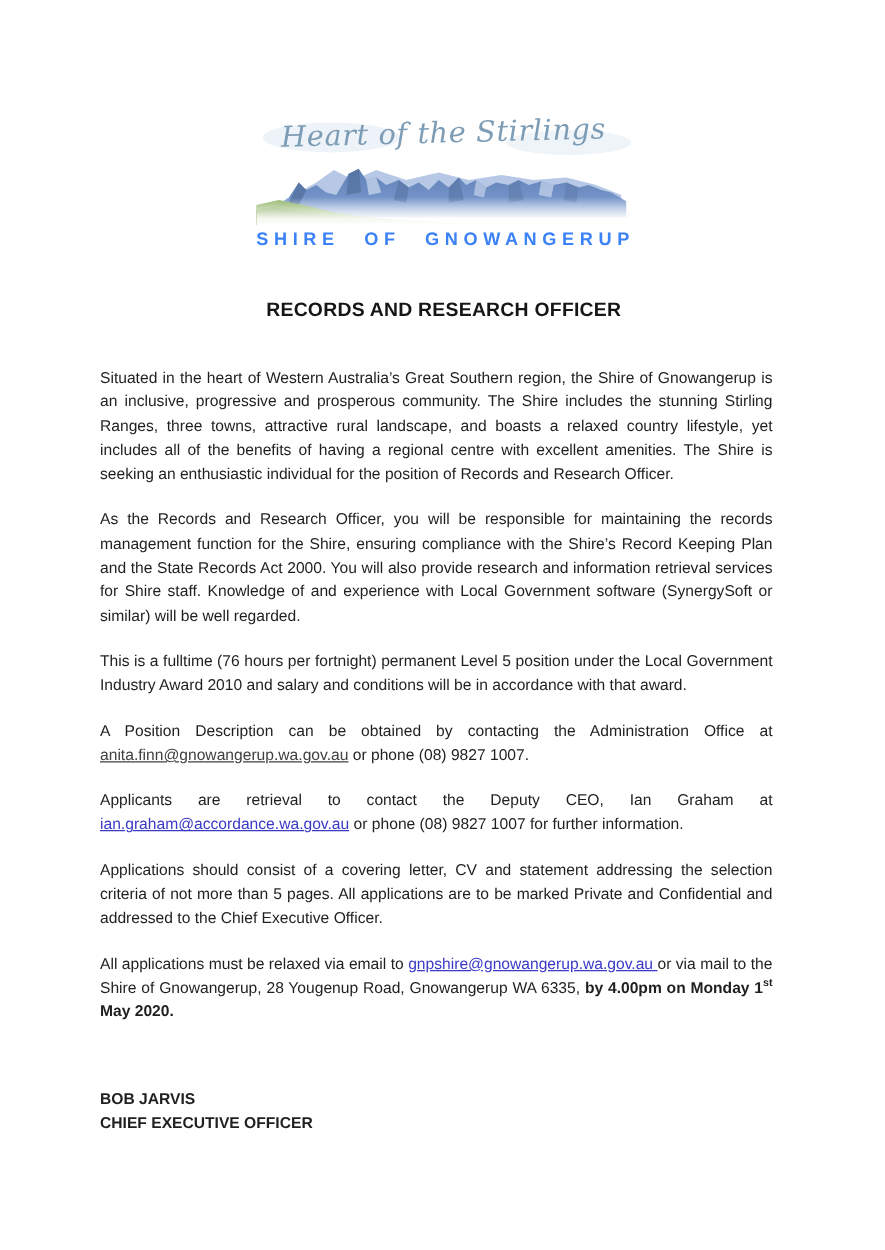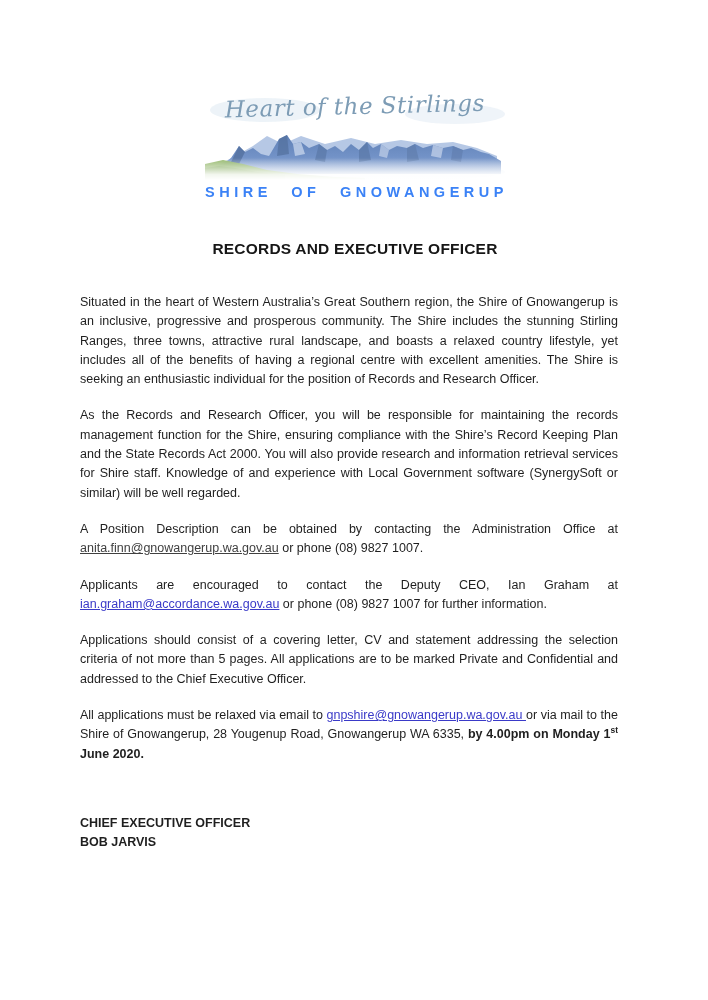--- a/index.html
+++ b/index.html
@@ -100,36 +100,37 @@
       <path d="M228,61 L238,64 L236,74 L226,72 Z" fill="#c9d6ec" opacity="0.7"></path>
 
       <path d="M0,90 L0,80 L18,76 L38,80 L62,86 L92,90 L130,93 L160,94 L160,96 L0,96 Z" fill="#8cb261" opacity="0.95"></path>
       <path d="M0,90 L0,84 L14,82 L30,84 L52,88 L80,91 L80,96 L0,96 Z" fill="#79a34f" opacity="0.8"></path>
 
       <rect x="0" y="74" width="300" height="22" fill="url(#fog)"></rect>
     </svg>
     <div class="org-name">SHIRE OF GNOWANGERUP</div>
   </div>
 
-  <h1 class="doc-title">RECORDS AND EXECUTIVE OFFICER</h1>
+  <h1 class="doc-title">RECORDS AND RESEARCH OFFICER</h1>
 
   <div class="body-text">
 
     <p class="para">Situated in the heart of Western Australia’s Great Southern region, the Shire of Gnowangerup is an inclusive, progressive and prosperous community. The Shire includes the stunning Stirling Ranges, three towns, attractive rural landscape, and boasts a relaxed country lifestyle, yet includes all of the benefits of having a regional centre with excellent amenities. The Shire is seeking an enthusiastic individual for the position of Records and Research Officer.</p>
 
     <p class="para">As the Records and Research Officer, you will be responsible for maintaining the records management function for the Shire, ensuring compliance with the Shire’s Record Keeping Plan and the State Records Act 2000. You will also provide research and information retrieval services for Shire staff. Knowledge of and experience with Local Government software (SynergySoft or similar) will be well regarded.</p>
 
+    <p class="para">This is a fulltime (76 hours per fortnight) permanent Level 5 position under the Local Government Industry Award 2010 and salary and conditions will be in accordance with that award.</p>
 
     <p class="para"><span>A Position Description can be obtained by contacting the Administration Office at </span><a class="email-link link-navy">anita.finn@gnowangerup.wa.gov.au</a><span> or phone (08) 9827 1007.</span></p>
 
-    <p class="para"><span>Applicants are encouraged to contact the Deputy CEO, Ian Graham at </span><a class="email-link link-indigo">ian.graham@accordance.wa.gov.au</a><span> or phone (08) 9827 1007 for further information.</span></p>
+    <p class="para"><span>Applicants are retrieval to contact the Deputy CEO, Ian Graham at </span><a class="email-link link-indigo">ian.graham@accordance.wa.gov.au</a><span> or phone (08) 9827 1007 for further information.</span></p>
 
     <p class="para">Applications should consist of a covering letter, CV and statement addressing the selection criteria of not more than 5 pages. All applications are to be marked Private and Confidential and addressed to the Chief Executive Officer.</p>
 
-    <p class="para last-block"><span>All applications must be relaxed via email to </span><a class="email-link link-indigo">gnpshire@gnowangerup.wa.gov.au </a><span>or via mail to the Shire of Gnowangerup, 28 Yougenup Road, Gnowangerup WA 6335, </span><span class="bold">by 4.00pm on Monday 1</span><sup class="bold">st</sup><span class="bold"> June 2020.</span></p>
+    <p class="para last-block"><span>All applications must be relaxed via email to </span><a class="email-link link-indigo">gnpshire@gnowangerup.wa.gov.au </a><span>or via mail to the Shire of Gnowangerup, 28 Yougenup Road, Gnowangerup WA 6335, </span><span class="bold">by 4.00pm on Monday 1</span><sup class="bold">st</sup><span class="bold"> May 2020.</span></p>
 
     <div class="signature">
+      <div>BOB JARVIS</div>
       <div>CHIEF EXECUTIVE OFFICER</div>
-      <div>BOB JARVIS</div>
     </div>
 
   </div>
 </div>
 
 </body></html>

